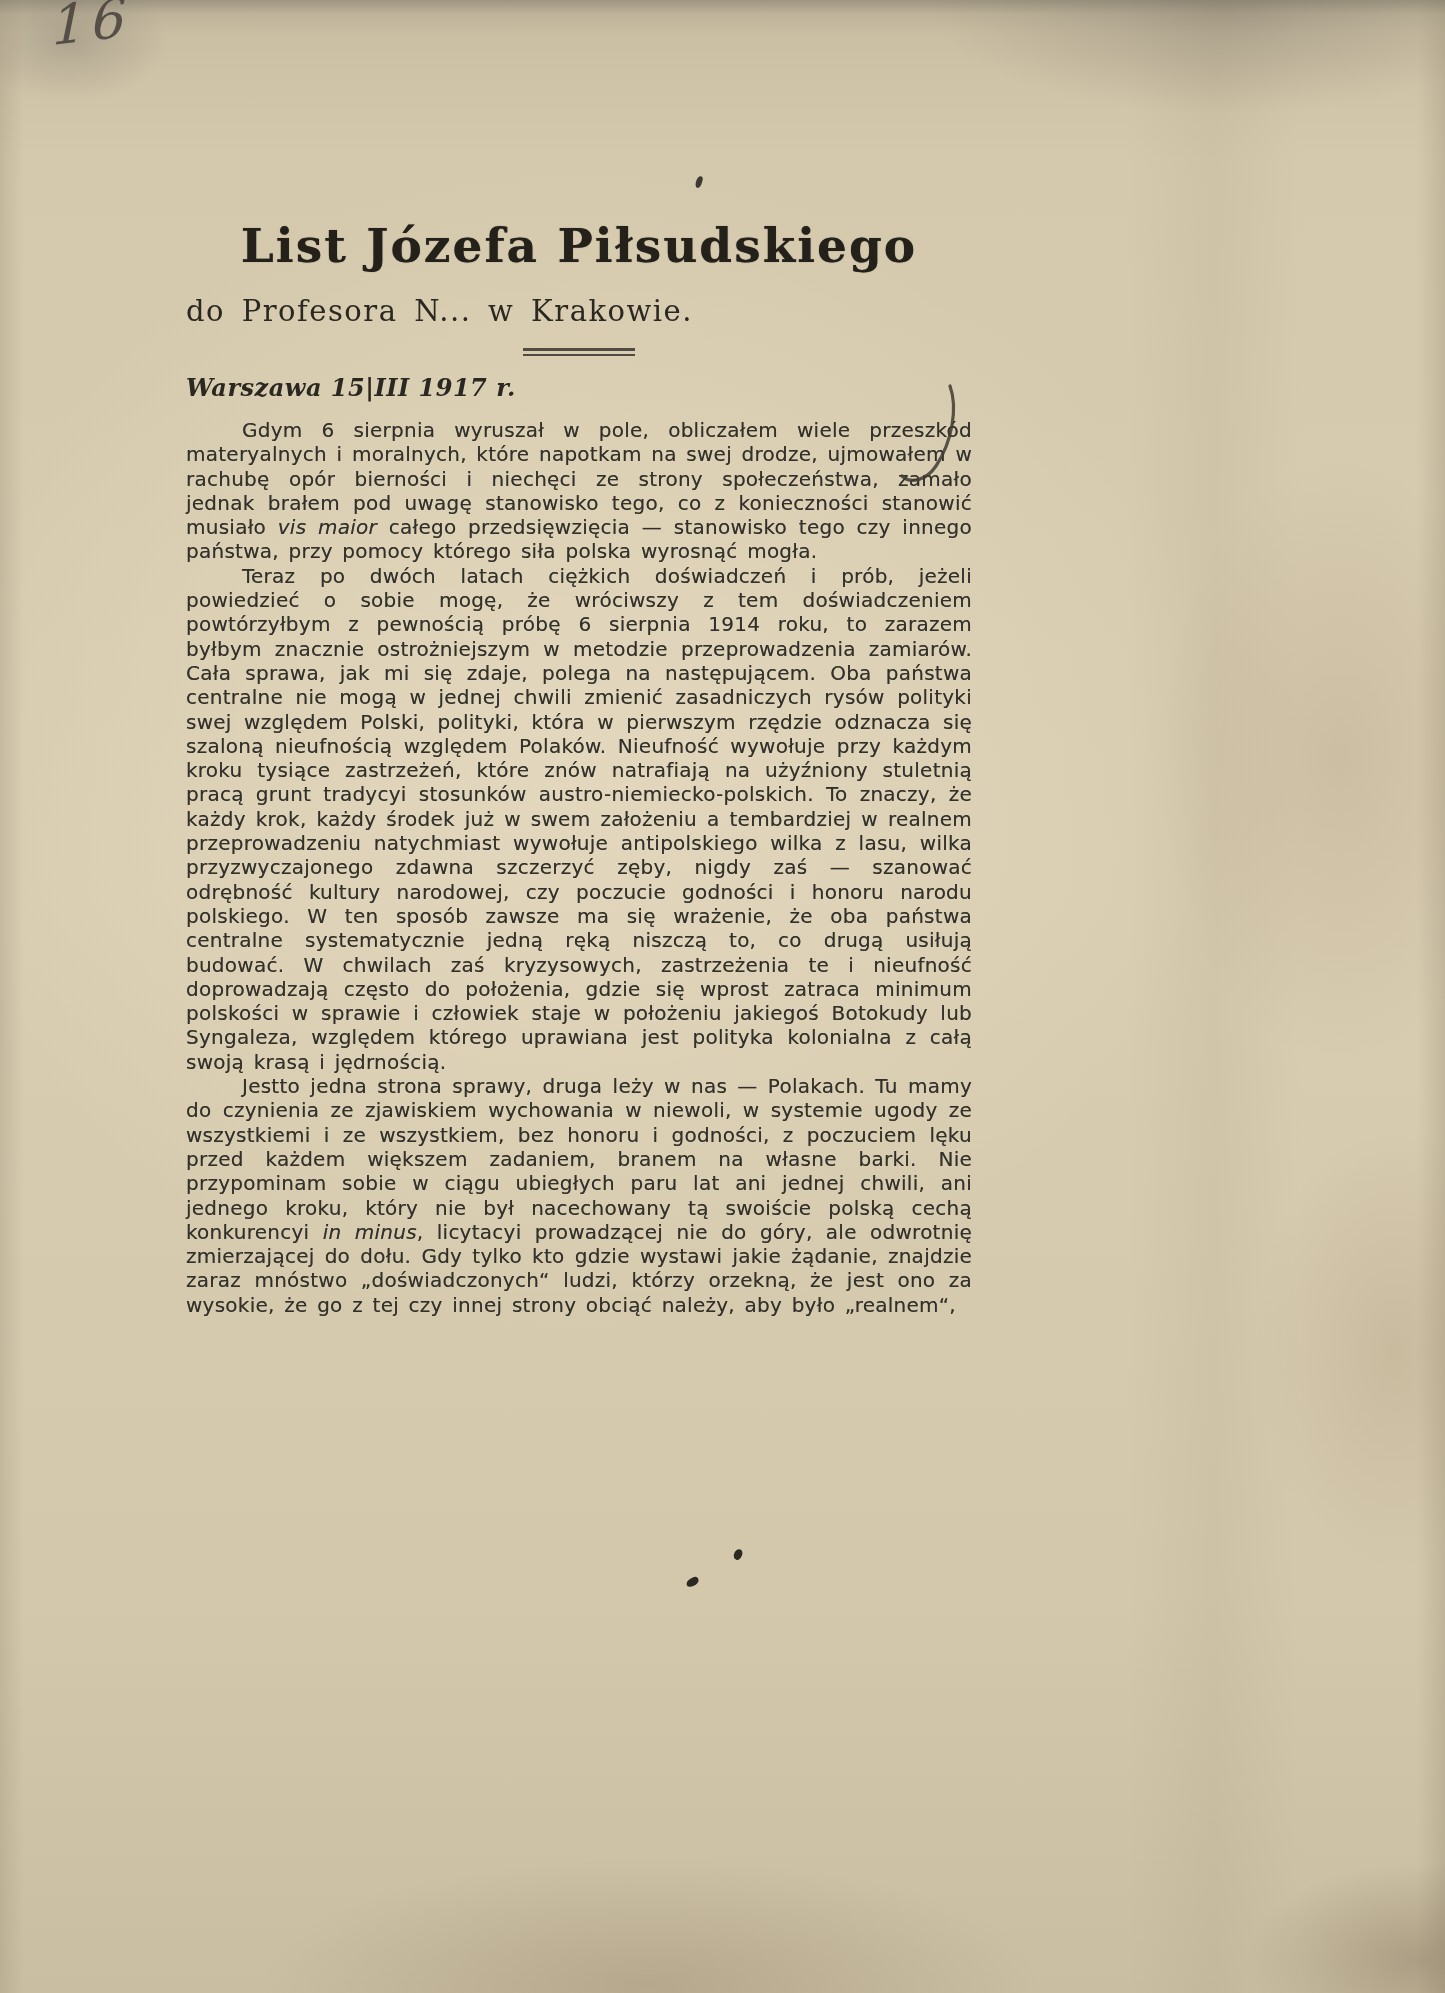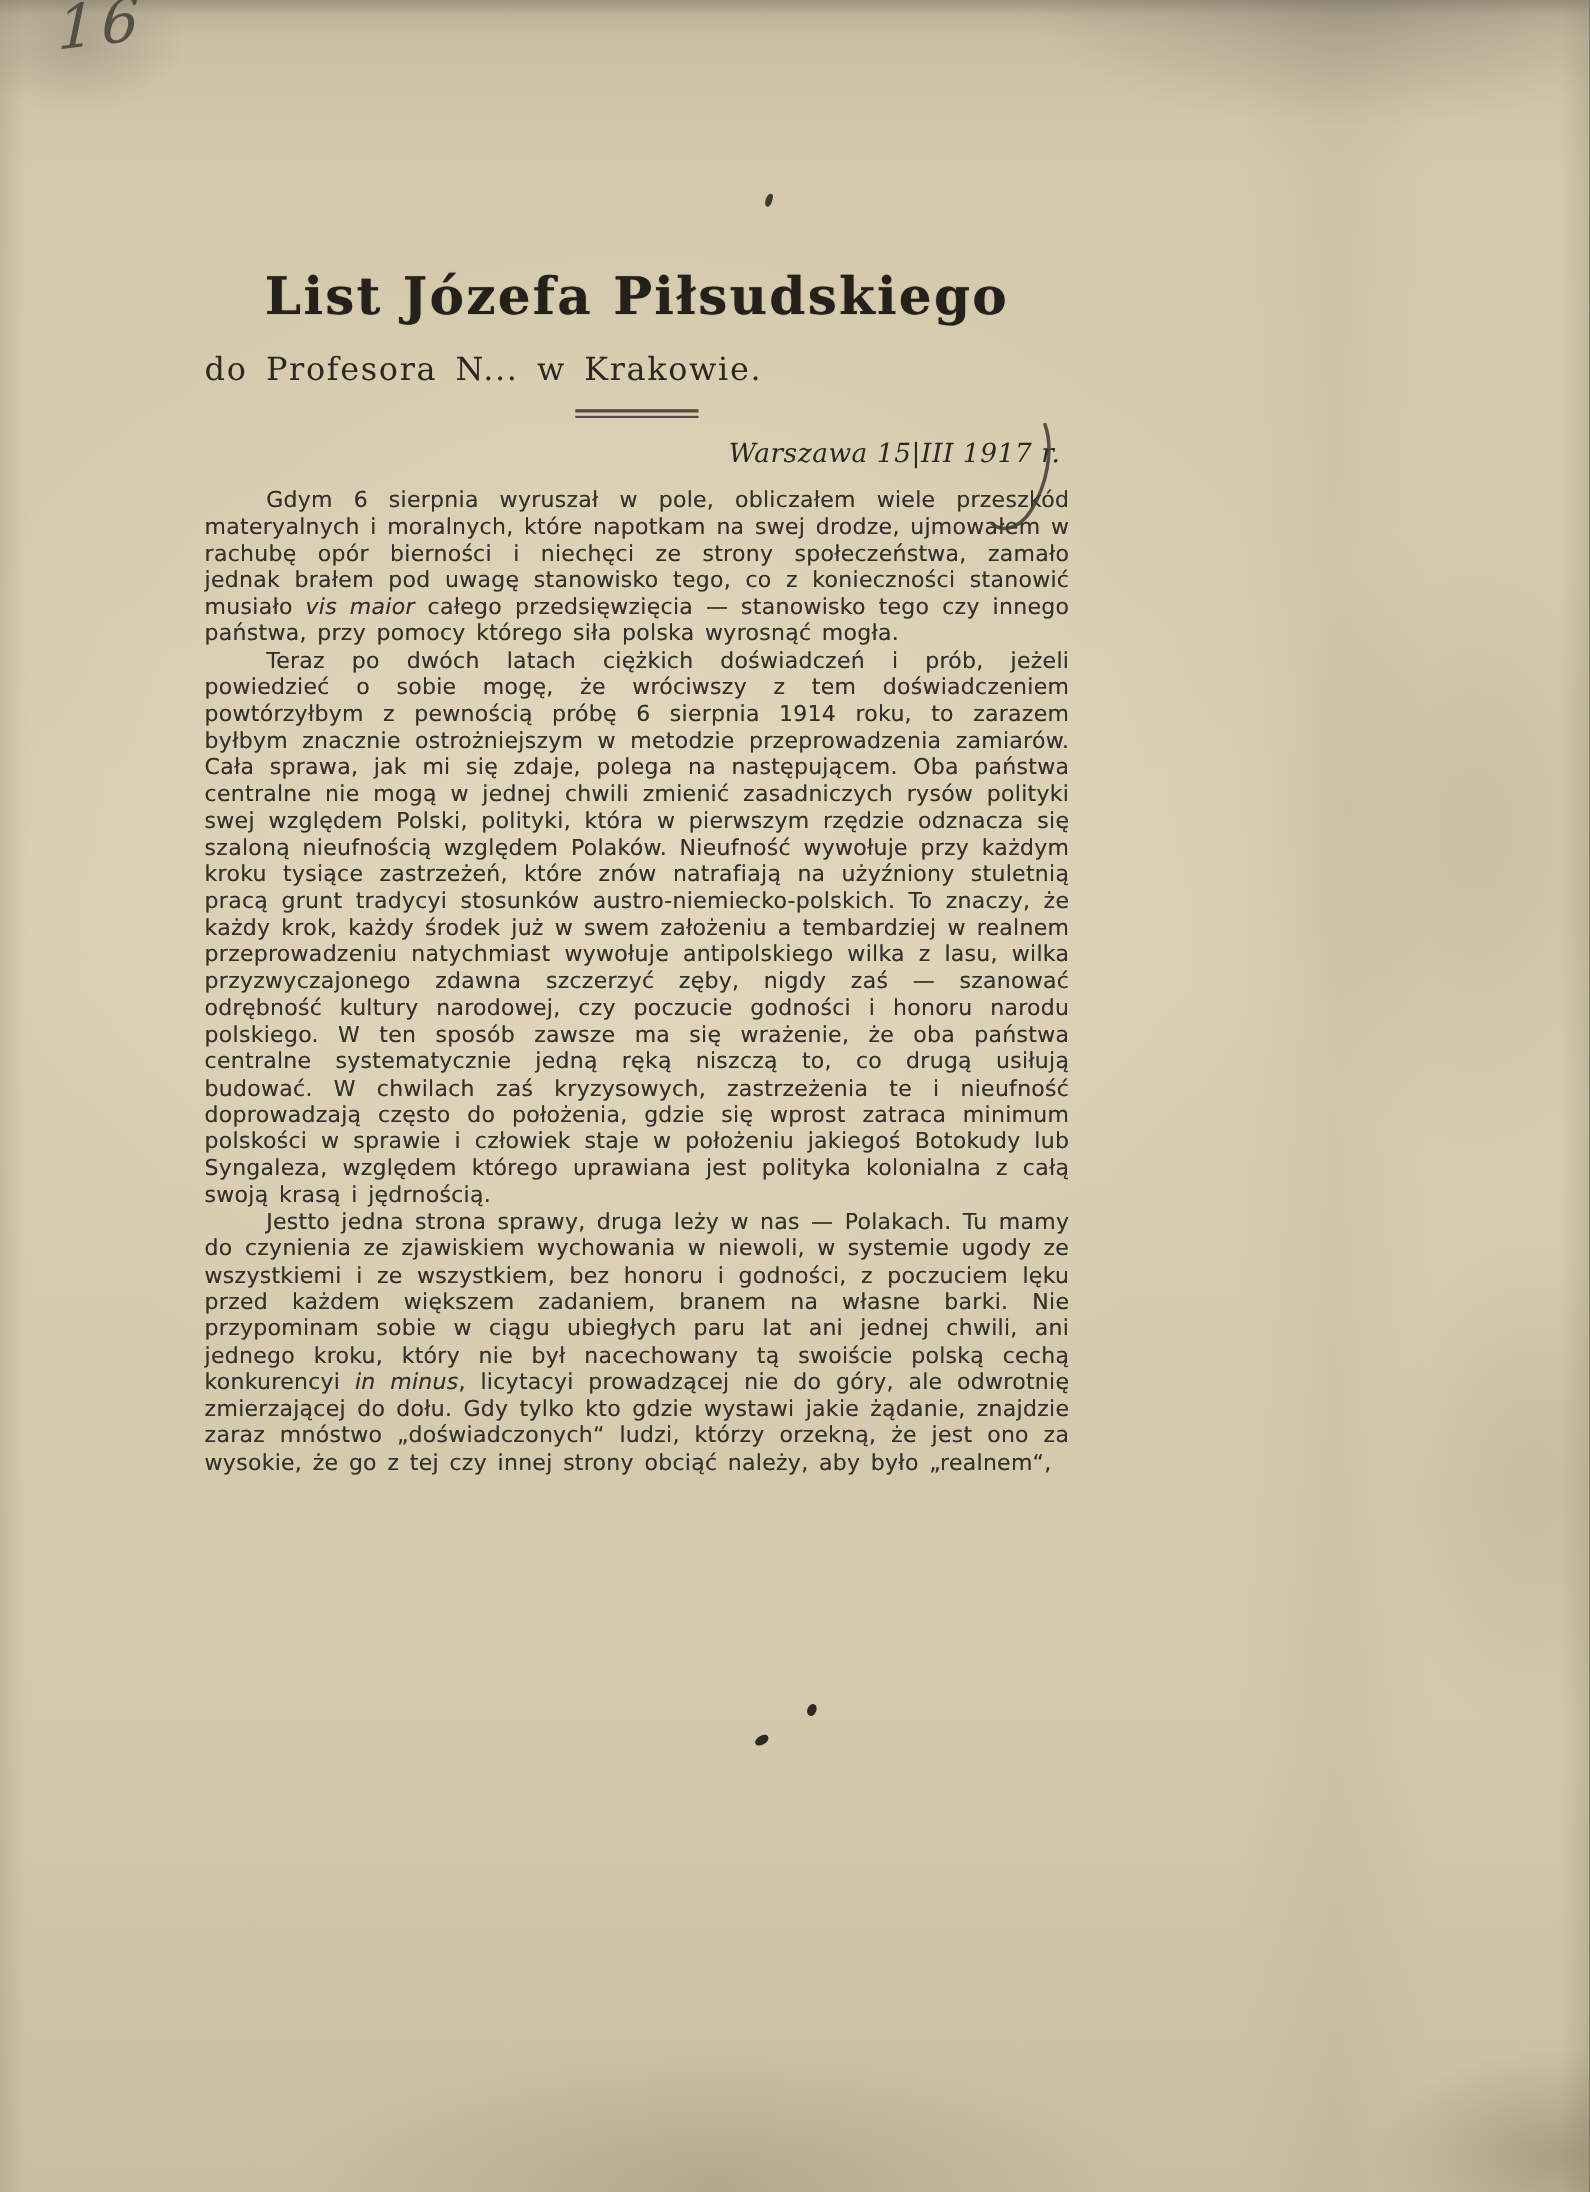--- a/index.html
+++ b/index.html
@@ -45,21 +45,20 @@
     background:#2e2a24;
     border-radius:60% 40% 50% 50%;
     transform:rotate(16deg);
     opacity:.9;
   }
 
   .content {
     position:absolute;
     left:186px; top:220px;
     width:786px;
-    margin-top:24px;
   }
 
   .title {
     font-size:47px;
     line-height:52px;
     font-weight:700;
     text-align:center;
     letter-spacing:2px;
     color:#24211b;
     text-shadow:0 0 1px rgba(36,33,27,.55);
@@ -81,25 +80,25 @@
     height:8px;
     margin:20px auto 0;
     border-top:3px solid #3a362e;
     border-bottom:2px solid #3a362e;
     opacity:.85;
   }
 
   .dateline {
     margin-top:18px;
     padding-right:8px;
-    text-align:right;
+    text-align:left;
     font-size:24px;
     line-height:28px;
     font-style:italic;
-    font-weight:400;
+    font-weight:700;
     letter-spacing:.5px;
     color:#2b2822;
   }
 
   .salutation {
     margin-top:26px;
     padding-left:114px;
     font-size:23px;
     line-height:27px;
     letter-spacing:.4px;

